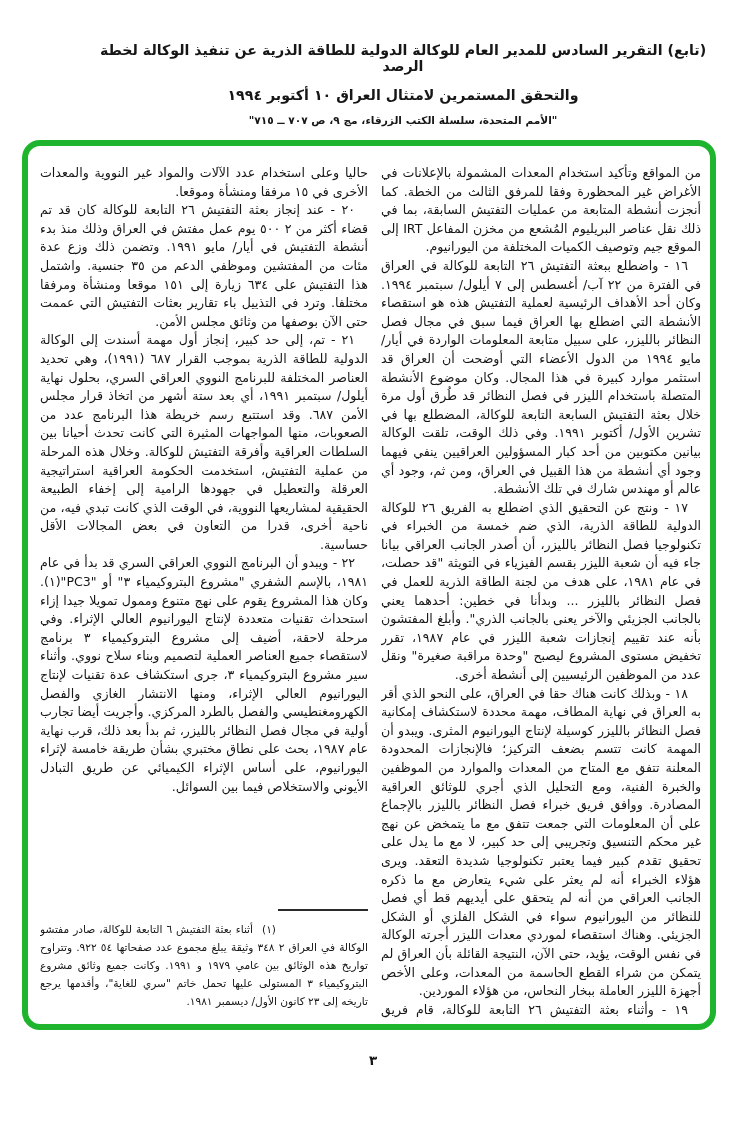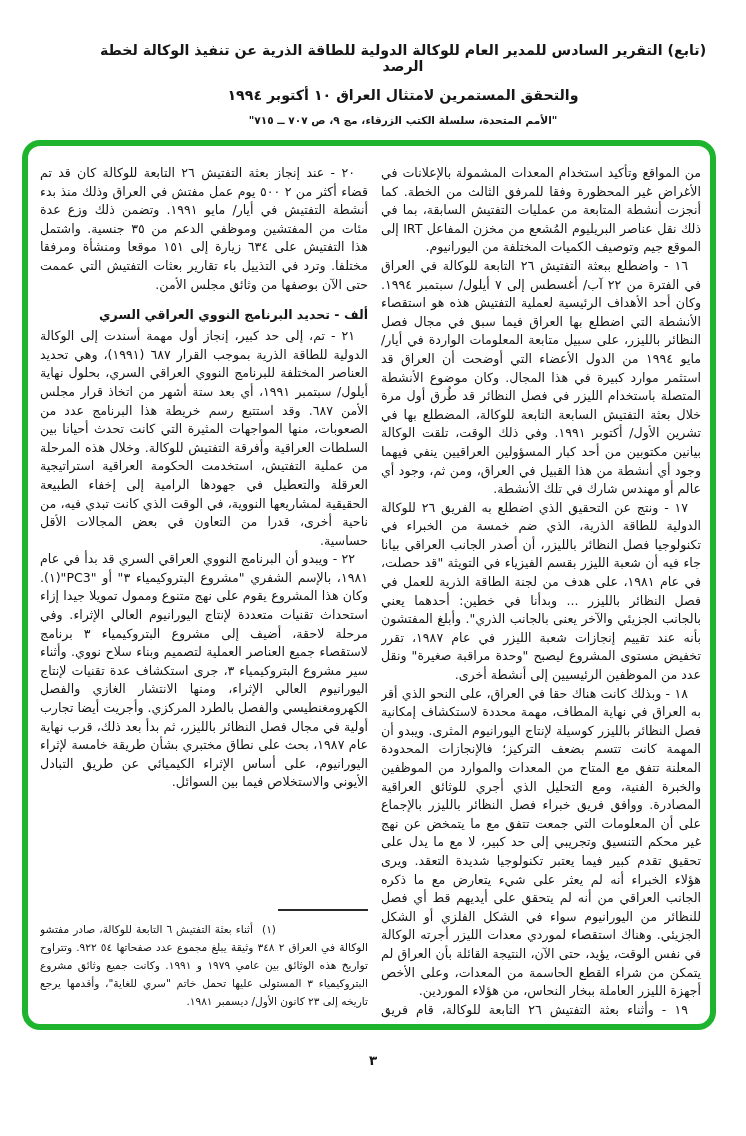--- a/index.html
+++ b/index.html
@@ -65,25 +65,25 @@
 
       <div class="col col-right">
         <p class="body-par">من المواقع وتأكيد استخدام المعدات المشمولة بالإعلانات في الأغراض غير المحظورة وفقا للمرفق الثالث من الخطة. كما أنجزت أنشطة المتابعة من عمليات التفتيش السابقة، بما في ذلك نقل عناصر البريليوم المُشعع من مخزن المفاعل IRT إلى الموقع جيم وتوصيف الكميات المختلفة من اليورانيوم.</p>
         <p class="body-par num">١٦ - واضطلع ببعثة التفتيش ٢٦ التابعة للوكالة في العراق في الفترة من ٢٢ آب/ أغسطس إلى ٧ أيلول/ سبتمبر ١٩٩٤. وكان أحد الأهداف الرئيسية لعملية التفتيش هذه هو استقصاء الأنشطة التي اضطلع بها العراق فيما سبق في مجال فصل النظائر بالليزر، على سبيل متابعة المعلومات الواردة في أيار/ مايو ١٩٩٤ من الدول الأعضاء التي أوضحت أن العراق قد استثمر موارد كبيرة في هذا المجال. وكان موضوع الأنشطة المتصلة باستخدام الليزر في فصل النظائر قد طُرق أول مرة خلال بعثة التفتيش السابعة التابعة للوكالة، المضطلع بها في تشرين الأول/ أكتوبر ١٩٩١. وفي ذلك الوقت، تلقت الوكالة بيانين مكتوبين من أحد كبار المسؤولين العراقيين ينفي فيهما وجود أي أنشطة من هذا القبيل في العراق، ومن ثم، وجود أي عالم أو مهندس شارك في تلك الأنشطة.</p>
         <p class="body-par num">١٧ - ونتج عن التحقيق الذي اضطلع به الفريق ٢٦ للوكالة الدولية للطاقة الذرية، الذي ضم خمسة من الخبراء في تكنولوجيا فصل النظائر بالليزر، أن أصدر الجانب العراقي بيانا جاء فيه أن شعبة الليزر بقسم الفيزياء في التويثة "قد حصلت، في عام ١٩٨١، على هدف من لجنة الطاقة الذرية للعمل في فصل النظائر بالليزر ... وبدأنا في خطين: أحدهما يعني بالجانب الجزيئي والآخر يعنى بالجانب الذري". وأبلغ المفتشون بأنه عند تقييم إنجازات شعبة الليزر في عام ١٩٨٧، تقرر تخفيض مستوى المشروع ليصبح "وحدة مراقبة صغيرة" ونقل عدد من الموظفين الرئيسيين إلى أنشطة أخرى.</p>
         <p class="body-par num">١٨ - وبذلك كانت هناك حقا في العراق، على النحو الذي أقر به العراق في نهاية المطاف، مهمة محددة لاستكشاف إمكانية فصل النظائر بالليزر كوسيلة لإنتاج اليورانيوم المثرى. ويبدو أن المهمة كانت تتسم بضعف التركيز؛ فالإنجازات المحدودة المعلنة تتفق مع المتاح من المعدات والموارد من الموظفين والخبرة الفنية، ومع التحليل الذي أجري للوثائق العراقية المصادرة. ووافق فريق خبراء فصل النظائر بالليزر بالإجماع على أن المعلومات التي جمعت تتفق مع ما يتمخض عن نهج غير محكم التنسيق وتجريبي إلى حد كبير، لا مع ما يدل على تحقيق تقدم كبير فيما يعتبر تكنولوجيا شديدة التعقد. ويرى هؤلاء الخبراء أنه لم يعثر على شيء يتعارض مع ما ذكره الجانب العراقي من أنه لم يتحقق على أيديهم قط أي فصل للنظائر من اليورانيوم سواء في الشكل الفلزي أو الشكل الجزيئي. وهناك استقصاء لموردي معدات الليزر أجرته الوكالة في نفس الوقت، يؤيد، حتى الآن، النتيجة القائلة بأن العراق لم يتمكن من شراء القطع الحاسمة من المعدات، وعلى الأخص أجهزة الليزر العاملة ببخار النحاس، من هؤلاء الموردين.</p>
         <p class="body-par num">١٩ - وأثناء بعثة التفتيش ٢٦ التابعة للوكالة، قام فريق الوكالة أيضا بالتفتيش على الأنشطة التي يضطلع بها العراق</p>
       </div>
 
       <div class="col col-left">
+        <p class="body-par">حاليا وعلى استخدام عدد الآلات والمواد غير النووية والمعدات الأخرى في ١٥ مرفقا ومنشأة وموقعا.</p>
 
 
         <p class="body-par num">٢٠ - عند إنجاز بعثة التفتيش ٢٦ التابعة للوكالة كان قد تم قضاء أكثر من ٢ ٥٠٠ يوم عمل مفتش في العراق وذلك منذ بدء أنشطة التفتيش في أيار/ مايو ١٩٩١. وتضمن ذلك وزع عدة مئات من المفتشين وموظفي الدعم من ٣٥ جنسية. واشتمل هذا التفتيش على ٦٣٤ زيارة إلى ١٥١ موقعا ومنشأة ومرفقا مختلفا. وترد في التذييل باء تقارير بعثات التفتيش التي عممت حتى الآن بوصفها من وثائق مجلس الأمن.</p>
 
-        <h3 class="subsection-heading">ألف -  تحديد البرنامج النووي العراقي السري</h3>
 
         <p class="body-par num">٢١ - تم، إلى حد كبير، إنجاز أول مهمة أسندت إلى الوكالة الدولية للطاقة الذرية بموجب القرار ٦٨٧ (١٩٩١)، وهي تحديد العناصر المختلفة للبرنامج النووي العراقي السري، بحلول نهاية أيلول/ سبتمبر ١٩٩١، أي بعد ستة أشهر من اتخاذ قرار مجلس الأمن ٦٨٧. وقد استتبع رسم خريطة هذا البرنامج عدد من الصعوبات، منها المواجهات المثيرة التي كانت تحدث أحيانا بين السلطات العراقية وأفرقة التفتيش للوكالة. وخلال هذه المرحلة من عملية التفتيش، استخدمت الحكومة العراقية استراتيجية العرقلة والتعطيل في جهودها الرامية إلى إخفاء الطبيعة الحقيقية لمشاريعها النووية، في الوقت الذي كانت تبدي فيه، من ناحية أخرى، قدرا من التعاون في بعض المجالات الأقل حساسية.</p>
         <p class="body-par num">٢٢ - ويبدو أن البرنامج النووي العراقي السري قد بدأ في عام ١٩٨١، بالإسم الشفري "مشروع البتروكيمياء ٣" أو "PC3"(١). وكان هذا المشروع يقوم على نهج متنوع وممول تمويلا جيدا إزاء استحداث تقنيات متعددة لإنتاج اليورانيوم العالي الإثراء. وفي مرحلة لاحقة، أضيف إلى مشروع البتروكيمياء ٣ برنامج لاستقصاء جميع العناصر العملية لتصميم وبناء سلاح نووي. وأثناء سير مشروع البتروكيمياء ٣، جرى استكشاف عدة تقنيات لإنتاج اليورانيوم العالي الإثراء، ومنها الانتشار الغازي والفصل الكهرومغنطيسي والفصل بالطرد المركزي. وأجريت أيضا تجارب أولية في مجال فصل النظائر بالليزر، ثم بدأ بعد ذلك، قرب نهاية عام ١٩٨٧، بحث على نطاق مختبري بشأن طريقة خامسة لإثراء اليورانيوم، على أساس الإثراء الكيميائي عن طريق التبادل الأيوني والاستخلاص فيما بين السوائل.</p>
 
         <div class="fn-spacer"></div>
         <hr class="footnote-rule">
         <p class="footnote"><span class="fn-marker">(١)</span><span class="fn-gap"></span><span class="fn-text">أثناء بعثة التفتيش ٦ التابعة للوكالة، صادر مفتشو الوكالة في العراق ٢ ٣٤٨ وثيقة يبلغ مجموع عدد صفحاتها ٥٤ ٩٢٢. وتتراوح تواريخ هذه الوثائق بين عامي ١٩٧٩ و ١٩٩١. وكانت جميع وثائق مشروع البتروكيمياء ٣ المستولى عليها تحمل خاتم "سري للغاية"، وأقدمها يرجع تاريخه إلى ٢٣ كانون الأول/ ديسمبر ١٩٨١.</span></p>
       </div>
 
     </div>

